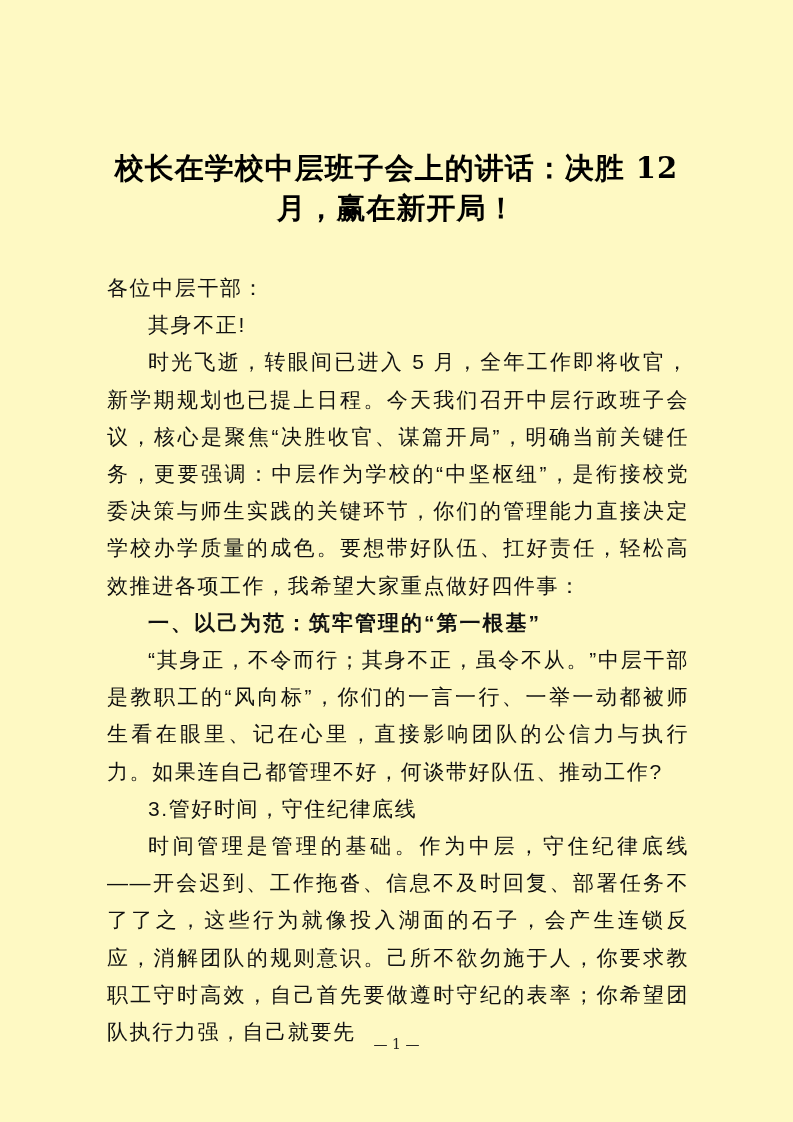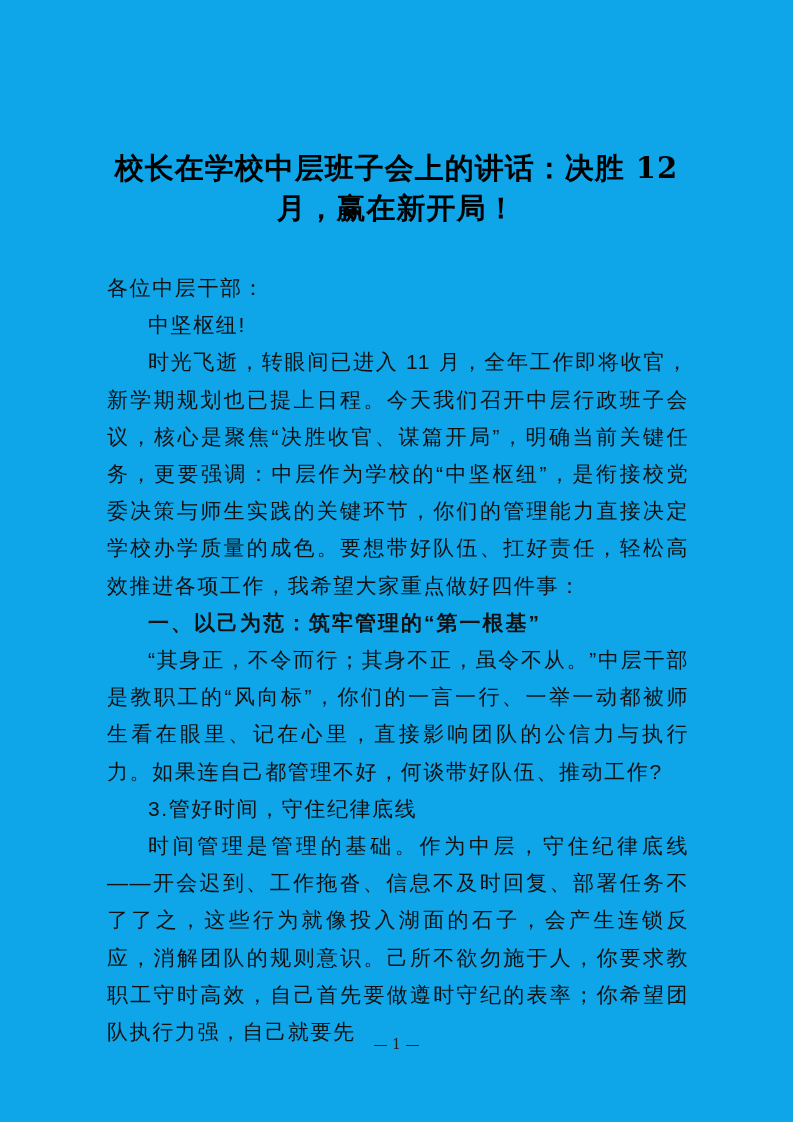--- a/index.html
+++ b/index.html
@@ -1,17 +1,17 @@
 <!DOCTYPE html>
 <html><head>
 <meta charset="utf-8">
 <style>
   html, body { margin: 0; padding: 0; background: #ffffff; }
   body { width: 793px; height: 1122px; position: relative; overflow: hidden; }
-  .page { position: absolute; left: 0; top: 0; width: 793px; height: 1122px; background: #0ea5e9; }
+  .page { position: absolute; left: 0; top: 0; width: 793px; height: 1122px; background: #fef9c3; }
   .title {
     position: absolute; left: 100px; top: 148px; width: 593px;
     text-align: center;
     font-family: "DejaVu Serif", "Liberation Serif", serif;
     font-weight: bold; font-size: 29px; line-height: 40px; color: #000;
     letter-spacing: 1px;
   }
   .body-text {
     position: absolute; left: 107px; top: 269px; width: 582px;
     font-family: Liberation Sans, sans-serif;
@@ -28,22 +28,22 @@
   }
 </style>
 </head>
 <body>
 
 <div class="page">
   <div class="title">校长在学校中层班子会上的讲话：决胜 12 月，赢在新开局！</div>
 
   <div class="body-text">
     <p>各位中层干部：</p>
-    <p class="indent">中坚枢纽!</p>
-    <p class="indent">时光飞逝，转眼间已进入 11 月，全年工作即将收官，新学期规划也已提上日程。今天我们召开中层行政班子会议，核心是聚焦“决胜收官、谋篇开局”，明确当前关键任务，更要强调：中层作为学校的“中坚枢纽”，是衔接校党委决策与师生实践的关键环节，你们的管理能力直接决定学校办学质量的成色。要想带好队伍、扛好责任，轻松高效推进各项工作，我希望大家重点做好四件事：</p>
+    <p class="indent">其身不正!</p>
+    <p class="indent">时光飞逝，转眼间已进入 5 月，全年工作即将收官，新学期规划也已提上日程。今天我们召开中层行政班子会议，核心是聚焦“决胜收官、谋篇开局”，明确当前关键任务，更要强调：中层作为学校的“中坚枢纽”，是衔接校党委决策与师生实践的关键环节，你们的管理能力直接决定学校办学质量的成色。要想带好队伍、扛好责任，轻松高效推进各项工作，我希望大家重点做好四件事：</p>
     <p class="heading">一、以己为范：筑牢管理的“第一根基”</p>
     <p class="indent">“其身正，不令而行；其身不正，虽令不从。”中层干部是教职工的“风向标”，你们的一言一行、一举一动都被师生看在眼里、记在心里，直接影响团队的公信力与执行力。如果连自己都管理不好，何谈带好队伍、推动工作?</p>
     <p class="indent">3.管好时间，守住纪律底线</p>
     <p class="indent">时间管理是管理的基础。作为中层，守住纪律底线——开会迟到、工作拖沓、信息不及时回复、部署任务不了了之，这些行为就像投入湖面的石子，会产生连锁反应，消解团队的规则意识。己所不欲勿施于人，你要求教职工守时高效，自己首先要做遵时守纪的表率；你希望团队执行力强，自己就要先</p>
   </div>
 
   <div class="footer">— 1 —</div>
 </div>
 
 </body></html>

